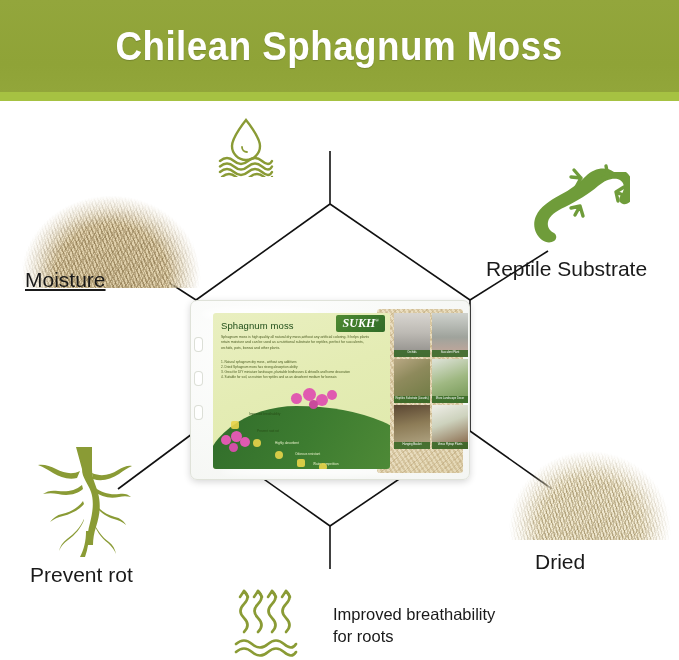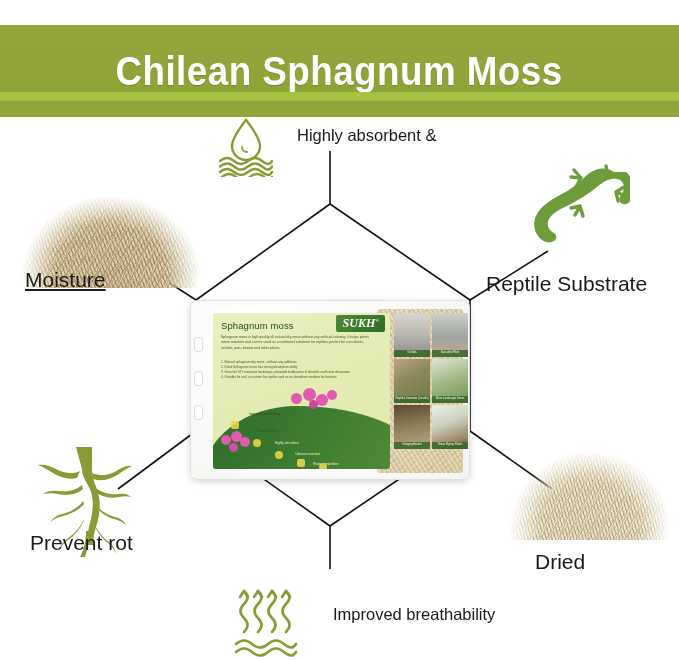--- a/index.html
+++ b/index.html
@@ -8,21 +8,21 @@
     font-family:"Liberation Sans", sans-serif;
     background:#ffffff;
     position:relative;
     overflow:hidden;
   }
 
   
   #header {
     position:absolute; left:0; top:0; width:679px; height:92px;
     background:linear-gradient(180deg,#93a63c 0%,#8fa337 70%,#92a63a 100%);
-    display:flex; align-items:center; justify-content:center;margin-top:25px;
+    display:flex; align-items:center; justify-content:center;
   }
   #header-title {
     color:#ffffff;
     font-size:40px;
     font-weight:bold;
     letter-spacing:0.5px;
     font-family:"Liberation Sans Narrow","Liberation Sans",sans-serif;
     transform:scaleX(0.92);
     text-shadow:0 1px 1px rgba(0,0,0,0.18);
     white-space:nowrap;
@@ -161,21 +161,20 @@
     <line x1="470" y1="330" x2="330" y2="425"></line>
     <line x1="196" y1="199" x2="120" y2="150"></line>
     <line x1="470" y1="199" x2="548" y2="150"></line>
     <line x1="196" y1="330" x2="118" y2="388"></line>
     <line x1="470" y1="330" x2="552" y2="388"></line>
     <line x1="330" y1="425" x2="330" y2="468"></line>
   </g>
 </svg>
 
 <div class="node-text feat-text" style="left:297px; top:124px; width:190px;">
-  <div>Highly absorbent &amp;</div>
 </div>
 <div style="position:absolute;left:215px;top:115px;">
   <svg class="ico" width="62" height="62" viewBox="0 0 62 62">
     <path d="M31 5 C31 5 17 22 17 31 a14 14 0 0 0 28 0 C45 22 31 5 31 5 Z" fill="none" stroke="#8a9b35" stroke-width="2.4"></path>
     <path d="M27 32 a5 5 0 0 0 5 5" fill="none" stroke="#8a9b35" stroke-width="1.8" stroke-linecap="round"></path>
     <g fill="none" stroke="#8a9b35" stroke-width="2.4" stroke-linecap="round">
       <path d="M5 46 q7 -6 14 0 t14 0 t14 0 t10 0"></path>
       <path d="M5 51.5 q7 -6 14 0 t14 0 t14 0 t10 0"></path>
       <path d="M5 57 q7 -6 14 0 t14 0 t14 0 t10 0"></path>
       <path d="M7 62 q7 -6 14 0 t14 0 t14 0 t8 0"></path>
@@ -187,21 +186,21 @@
   <svg class="ico" width="112" height="92" viewBox="0 0 112 92">
     <path d="M96 10 c-8 -6 -20 -4 -28 4 c-7 7 -16 14 -26 19 c-11 6 -20 12 -24 21 c-4 9 -1 19 6 24 c4 3 9 3 12 1 c3 -2 3 -6 0 -8 c-4 -2 -7 -6 -6 -11 c1 -6 8 -11 17 -15 c12 -6 24 -13 33 -21 c8 -7 17 -9 22 -6 c5 3 5 10 1 15 c-3 4 -2 8 2 9 c4 1 8 -2 10 -7 c3 -9 0 -19 -7 -25 z" fill="#6f9c3a"></path>
     <g stroke="#6f9c3a" stroke-width="3.4" stroke-linecap="round" fill="none">
       <path d="M63 16 l-7 -8 M63 16 l-10 -1 M63 16 l-5 9"></path>
       <path d="M90 14 l-2 -10 M90 14 l-9 -5 M90 14 l-9 4"></path>
       <path d="M98 30 l8 -5 M98 30 l7 3 M98 30 l2 9"></path>
       <path d="M62 44 l-9 2 M62 44 l-5 9 M62 44 l3 10"></path>
     </g>
   </svg>
 </div>
-<div class="node-text pile-label" style="left:486px; top:257px;margin-top:15px;">Reptile Substrate</div>
+<div class="node-text pile-label" style="left:486px; top:257px;">Reptile Substrate</div>
 
 <div class="pile" id="pile-dried" style="left:506px; top:436px; width:168px; height:104px;">
   <div class="mound"></div>
     <div class="fuzz"></div>
 </div>
 <div class="node-text pile-label" style="left:535px; top:550px;">Dried</div>
 
 <div style="position:absolute;left:232px;top:586px;">
   <svg class="ico" width="70" height="74" viewBox="0 0 70 74">
     <g fill="none" stroke="#8a9b35" stroke-width="2.6" stroke-linecap="round">
@@ -213,39 +212,40 @@
       <path d="M26 5 l-4 6 M26 5 l4 6"></path>
       <path d="M40 5 l-4 6 M40 5 l4 6"></path>
       <path d="M54 5 l-4 6 M54 5 l4 6"></path>
       <path d="M4 58 q8 -7 16 0 t16 0 t16 0 t12 0"></path>
       <path d="M4 66 q8 -7 16 0 t16 0 t16 0 t12 0"></path>
     </g>
   </svg>
 </div>
 <div class="node-text feat-text" style="left:333px; top:603px; width:230px;">
   <div>Improved breathability</div>
+  <div>for roots</div>
 </div>
 
 <div style="position:absolute;left:36px;top:447px;">
   <svg class="ico" width="96" height="110" viewBox="0 0 96 110">
     <g fill="#8a9b35">
       <path d="M40 0 h16 v22 c0 10 4 16 6 24 c3 11 2 22 -2 34 c-2 6 -3 12 -3 18 l-6 0 c0 -8 1 -15 3 -22 c3 -12 4 -22 1 -31 c-3 -9 -9 -14 -9 -23 z"></path>
       <path d="M44 24 c-8 4 -16 2 -24 -2 c-6 -3 -12 -5 -18 -4 c6 2 10 5 15 8 c7 4 15 7 24 5 z"></path>
       <path d="M56 26 c9 4 18 2 26 -3 c5 -3 10 -5 14 -4 c-5 2 -9 5 -13 8 c-8 5 -17 8 -26 5 z"></path>
       <path d="M46 38 c-7 6 -15 7 -24 6 c-6 -1 -11 0 -15 3 c5 -1 10 -1 15 0 c9 2 18 1 25 -5 z"></path>
       <path d="M58 40 c8 6 16 8 25 7 c5 -1 9 0 12 3 c-4 -1 -8 -1 -12 0 c-9 2 -18 0 -25 -6 z"></path>
       <path d="M47 54 c-6 8 -13 11 -21 13 c-5 1 -9 4 -12 8 c4 -3 8 -5 13 -6 c8 -2 16 -6 21 -12 z"></path>
       <path d="M58 56 c7 8 13 12 21 14 c5 1 9 4 11 8 c-3 -3 -8 -5 -12 -6 c-8 -2 -15 -8 -20 -14 z"></path>
       <path d="M48 72 c-4 9 -10 15 -17 20 c-4 3 -7 7 -8 12 c2 -5 5 -8 9 -11 c7 -5 13 -12 16 -20 z"></path>
       <path d="M57 74 c4 9 9 16 16 21 c4 3 6 7 7 12 c-2 -5 -5 -8 -8 -11 c-7 -5 -12 -13 -15 -21 z"></path>
       <path d="M50 84 c0 10 -2 18 -6 26 l5 0 c3 -8 4 -17 4 -26 z"></path>
     </g>
   </svg>
 </div>
-<div class="node-text pile-label" style="left:30px; top:531px;">Prevent rot</div>
+<div class="node-text pile-label" style="left:30px; top:563px;">Prevent rot</div>
 
 <div class="pile" id="pile-moisture" style="left:18px; top:180px; width:186px; height:108px;">
   <div class="mound"></div>
     <div class="fuzz"></div>
 </div>
 <div class="node-text pile-label" style="left:25px; top:268px;text-decoration:underline;">Moisture</div>
 
 <div id="package">
   <div class="bag-sheen" style="left:10px;top:6px;width:120px;height:14px;"></div>
   <div class="bag-sheen" style="left:30px;top:166px;width:180px;height:9px;"></div>

